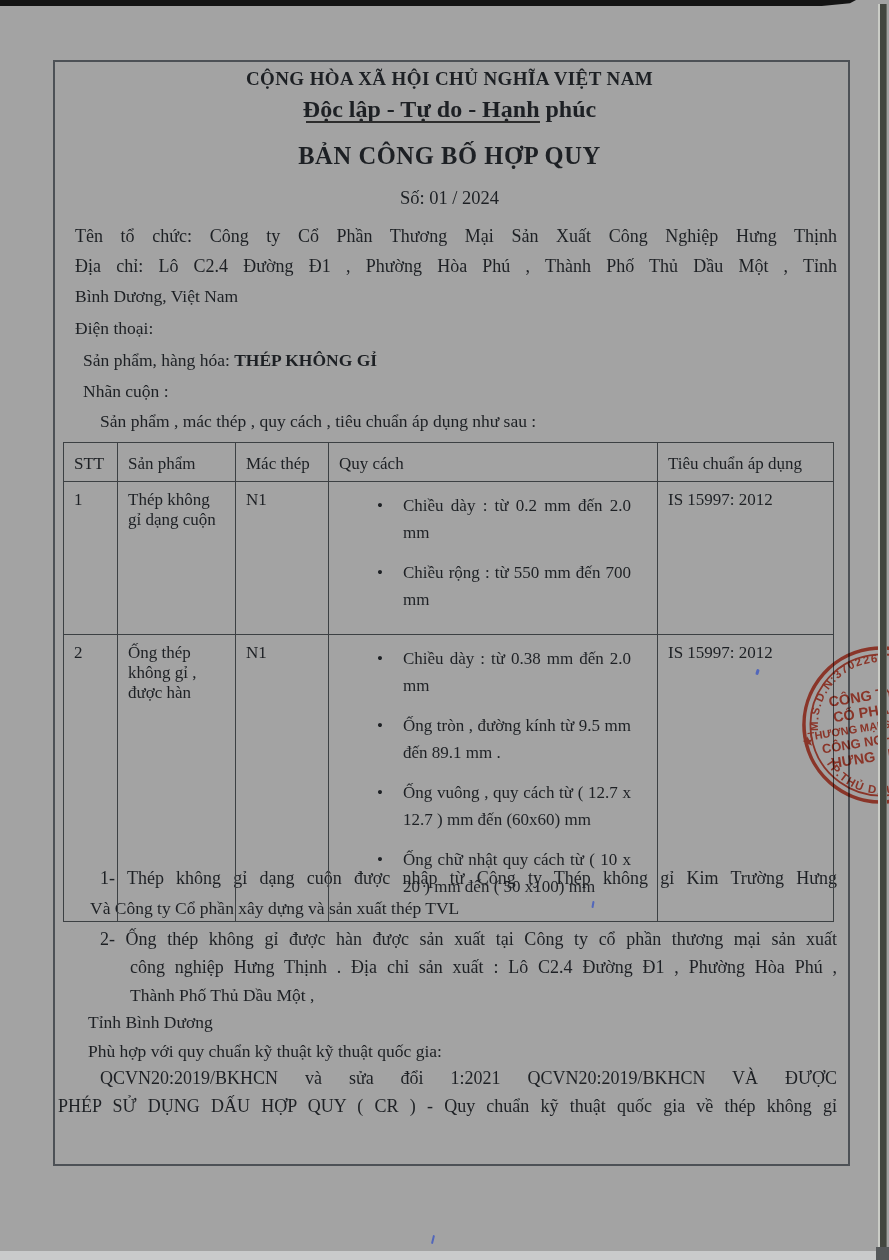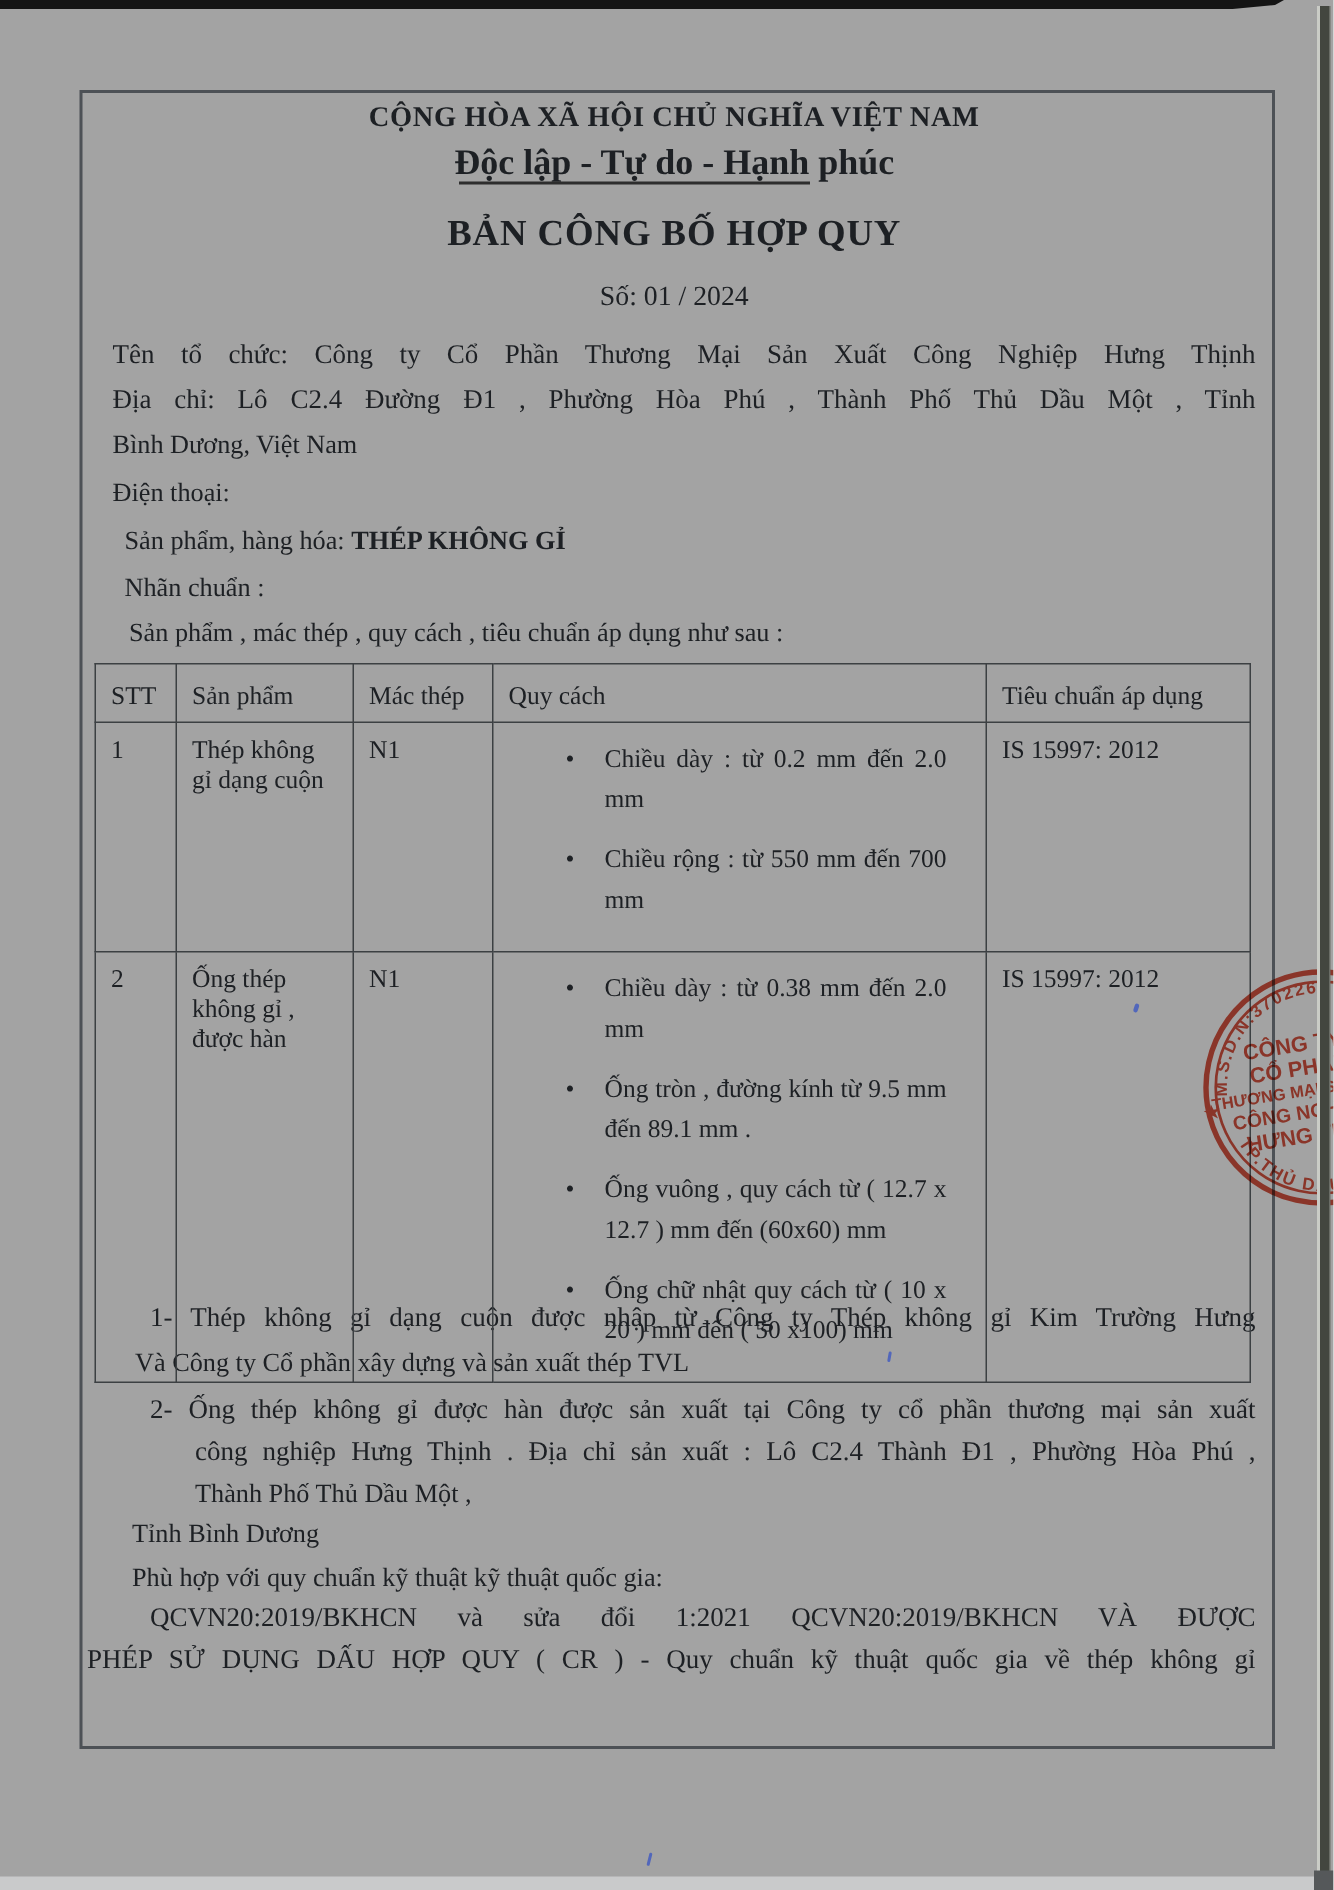--- a/index.html
+++ b/index.html
@@ -70,22 +70,22 @@
   <div class="motto">Độc lập - Tự do - Hạnh phúc</div>
   <div class="motto-underline"></div>
   <div class="doc-title">BẢN CÔNG BỐ HỢP QUY</div>
   <div class="doc-number">Số: 01 / 2024</div>
 
   <div class="wrapline stretch" style="left:75px;top:222px;width:762px;">Tên tổ chức: Công ty Cổ Phần Thương Mại Sản Xuất Công Nghiệp Hưng Thịnh</div>
   <div class="wrapline stretch" style="left:75px;top:252px;width:762px;">Địa chỉ: Lô C2.4 Đường Đ1 , Phường Hòa Phú , Thành Phố Thủ Dầu Một , Tỉnh</div>
   <div class="line" style="left:75px;top:282px;">Bình Dương, Việt Nam</div>
   <div class="line" style="left:75px;top:314px;">Điện thoại:</div>
   <div class="line" style="left:83px;top:346px;"><span>Sản phẩm, hàng hóa: </span><span class="bold">THÉP KHÔNG GỈ</span></div>
-  <div class="line" style="left:83px;top:377px;">Nhãn chuẩn :</div>
-  <div class="line" style="left:86px;top:407px;">Sản phẩm , mác thép , quy cách , tiêu chuẩn áp dụng như sau :</div>
+  <div class="line" style="left:83px;top:377px;">Nhãn cuộn :</div>
+  <div class="line" style="left:100px;top:407px;">Sản phẩm , mác thép , quy cách , tiêu chuẩn áp dụng như sau :</div>
 
   <table class="spec-table">
     <colgroup>
       <col class="col-stt">
         <col class="col-sp">
         <col class="col-mt">
         <col class="col-qc">
         <col class="col-tc">
     </colgroup>
     <tbody>
@@ -121,21 +121,21 @@
         </ul>
       </td>
       <td>IS 15997: 2012</td>
     </tr>
   </tbody>
     </table>
 
   <div class="wrapline stretch" style="left:100px;top:864px;width:737px;">1-  Thép không gỉ dạng cuộn được nhập từ Công ty Thép không gỉ Kim Trường Hưng</div>
   <div class="line" style="left:90px;top:894px;">Và Công ty Cổ phần xây dựng và sản xuất thép TVL</div>
   <div class="wrapline stretch" style="left:100px;top:925px;width:737px;">2-  Ống thép không gỉ được hàn được sản xuất tại Công ty cổ phần thương mại sản xuất</div>
-  <div class="wrapline stretch" style="left:130px;top:953px;width:707px;">công nghiệp Hưng Thịnh . Địa chỉ sản xuất : Lô C2.4 Thành Đ1 , Phường Hòa Phú ,</div>
+  <div class="wrapline stretch" style="left:130px;top:953px;width:707px;">công nghiệp Hưng Thịnh . Địa chỉ sản xuất : Lô C2.4 Đường Đ1 , Phường Hòa Phú ,</div>
   <div class="line" style="left:130px;top:981px;">Thành Phố Thủ Dầu Một ,</div>
   <div class="line" style="left:88px;top:1008px;">Tỉnh Bình Dương</div>
   <div class="line" style="left:88px;top:1037px;">Phù hợp với quy chuẩn kỹ thuật kỹ thuật quốc gia:</div>
   <div class="wrapline stretch" style="left:100px;top:1064px;width:737px;">QCVN20:2019/BKHCN và sửa đổi 1:2021 QCVN20:2019/BKHCN VÀ ĐƯỢC</div>
   <div class="wrapline stretch" style="left:58px;top:1092px;width:779px;">PHÉP SỬ DỤNG DẤU HỢP QUY ( CR ) -  Quy chuẩn kỹ thuật quốc gia về thép không gỉ</div>
 
   <svg class="stamp" viewBox="0 0 200 200">
     <g transform="rotate(-9 100 100)" fill="#d5442f" stroke="none">
       <circle cx="100" cy="100" r="77" fill="none" stroke="#d5442f" stroke-width="3.6"></circle>
       <circle cx="100" cy="100" r="70.5" fill="none" stroke="#d5442f" stroke-width="1.8"></circle>

